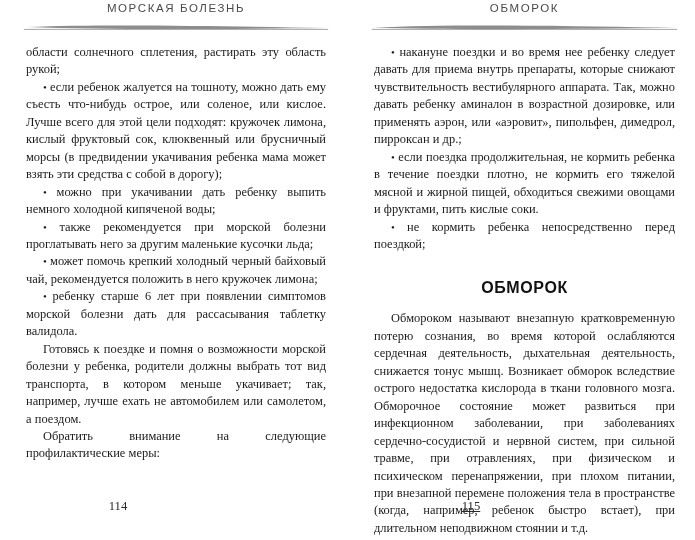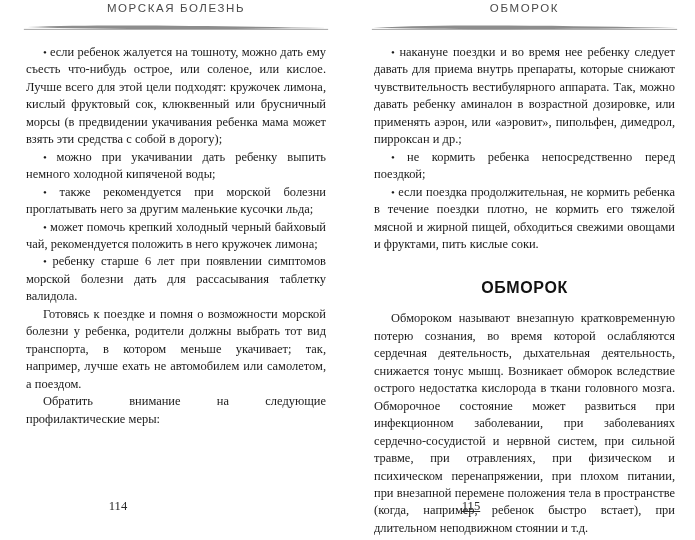--- a/index.html
+++ b/index.html
@@ -114,20 +114,21 @@
       <div class="rh-text">МОРСКАЯ БОЛЕЗНЬ</div>
       <div class="rule-deco">
         <svg viewBox="0 0 330 12" preserveAspectRatio="none" aria-hidden="true">
           <path d="M2 7.4 L328 7.4" stroke="#9a9a9a" stroke-width="0.9" fill="none"></path>
           <path d="M6 5.0 C 90 1.6, 230 4.4, 326 6.0 C 230 6.9, 90 8.2, 6 5.0 Z" fill="#8d8d8d"></path>
         </svg>
       </div>
     </div>
 
     <div class="col-body">
+      <p class="para cont">области солнечного сплетения, растирать эту область рукой;</p>
       <p class="para bullet">если ребенок жалуется на тошноту, можно дать ему съесть что-нибудь острое, или соленое, или кислое. Лучше всего для этой цели подходят: кружочек лимона, кислый фруктовый сок, клюквенный или брусничный морсы (в предвидении укачивания ребенка мама может взять эти средства с собой в дорогу);</p>
       <p class="para bullet">можно при укачивании дать ребенку выпить немного холодной кипяченой воды;</p>
       <p class="para bullet">также рекомендуется при морской болезни проглатывать него за другим маленькие кусочки льда;</p>
       <p class="para bullet">может помочь крепкий холодный черный байховый чай, рекомендуется положить в него кружочек лимона;</p>
       <p class="para bullet">ребенку старше 6 лет при появлении симптомов морской болезни дать для рассасывания таблетку валидола.</p>
       <p class="para">Готовясь к поездке и помня о возможности морской болезни у ребенка, родители должны выбрать тот вид транспорта, в котором меньше укачивает; так, например, лучше ехать не автомобилем или самолетом, а поездом.</p>
       <p class="para">Обратить внимание на следующие профилактические меры:</p>
     </div>
 
     <div class="folio">114</div>
@@ -140,22 +141,22 @@
       <div class="rule-deco">
         <svg viewBox="0 0 330 12" preserveAspectRatio="none" aria-hidden="true">
           <path d="M2 7.4 L328 7.4" stroke="#9a9a9a" stroke-width="0.9" fill="none"></path>
           <path d="M4 5.6 C 90 1.4, 230 4.2, 327 5.8 C 230 6.8, 90 8.6, 4 5.6 Z" fill="#8d8d8d"></path>
         </svg>
       </div>
     </div>
 
     <div class="col-body">
       <p class="para bullet">накануне поездки и во время нее ребенку следует давать для приема внутрь препараты, которые снижают чувствительность вестибулярного аппарата. Так, можно давать ребенку аминалон в возрастной дозировке, или применять аэрон, или «аэровит», пипольфен, димедрол, пирроксан и др.;</p>
+      <p class="para bullet">если поездка продолжительная, не кормить ребенка в течение поездки плотно, не кормить его тяжелой мясной и жирной пищей, обходиться свежими овощами и фруктами, пить кислые соки.</p>
       <p class="para bullet">не кормить ребенка непосредственно перед поездкой;</p>
-      <p class="para bullet">если поездка продолжительная, не кормить ребенка в течение поездки плотно, не кормить его тяжелой мясной и жирной пищей, обходиться свежими овощами и фруктами, пить кислые соки.</p>
 
       <h2 class="section-title">ОБМОРОК</h2>
 
       <p class="para">Обмороком называют внезапную кратковременную потерю сознания, во время которой ослабляются сердечная деятельность, дыхательная деятельность, снижается тонус мышц. Возникает обморок вследствие острого недостатка кислорода в ткани головного мозга. Обморочное состояние может развиться при инфекционном заболевании, при заболеваниях сердечно-сосудистой и нервной систем, при сильной травме, при отравлениях, при физическом и психическом перенапряжении, при плохом питании, при внезапной перемене положения тела в пространстве (когда, например, ребенок быстро встает), при длительном неподвижном стоянии и т.д.</p>
       <p class="para">Ребенок перед обмороком ощущает головокружение, общую слабость, тошноту. При обмороке кожные</p>
     </div>
 
     <div class="folio">115</div>
   </div>
 

